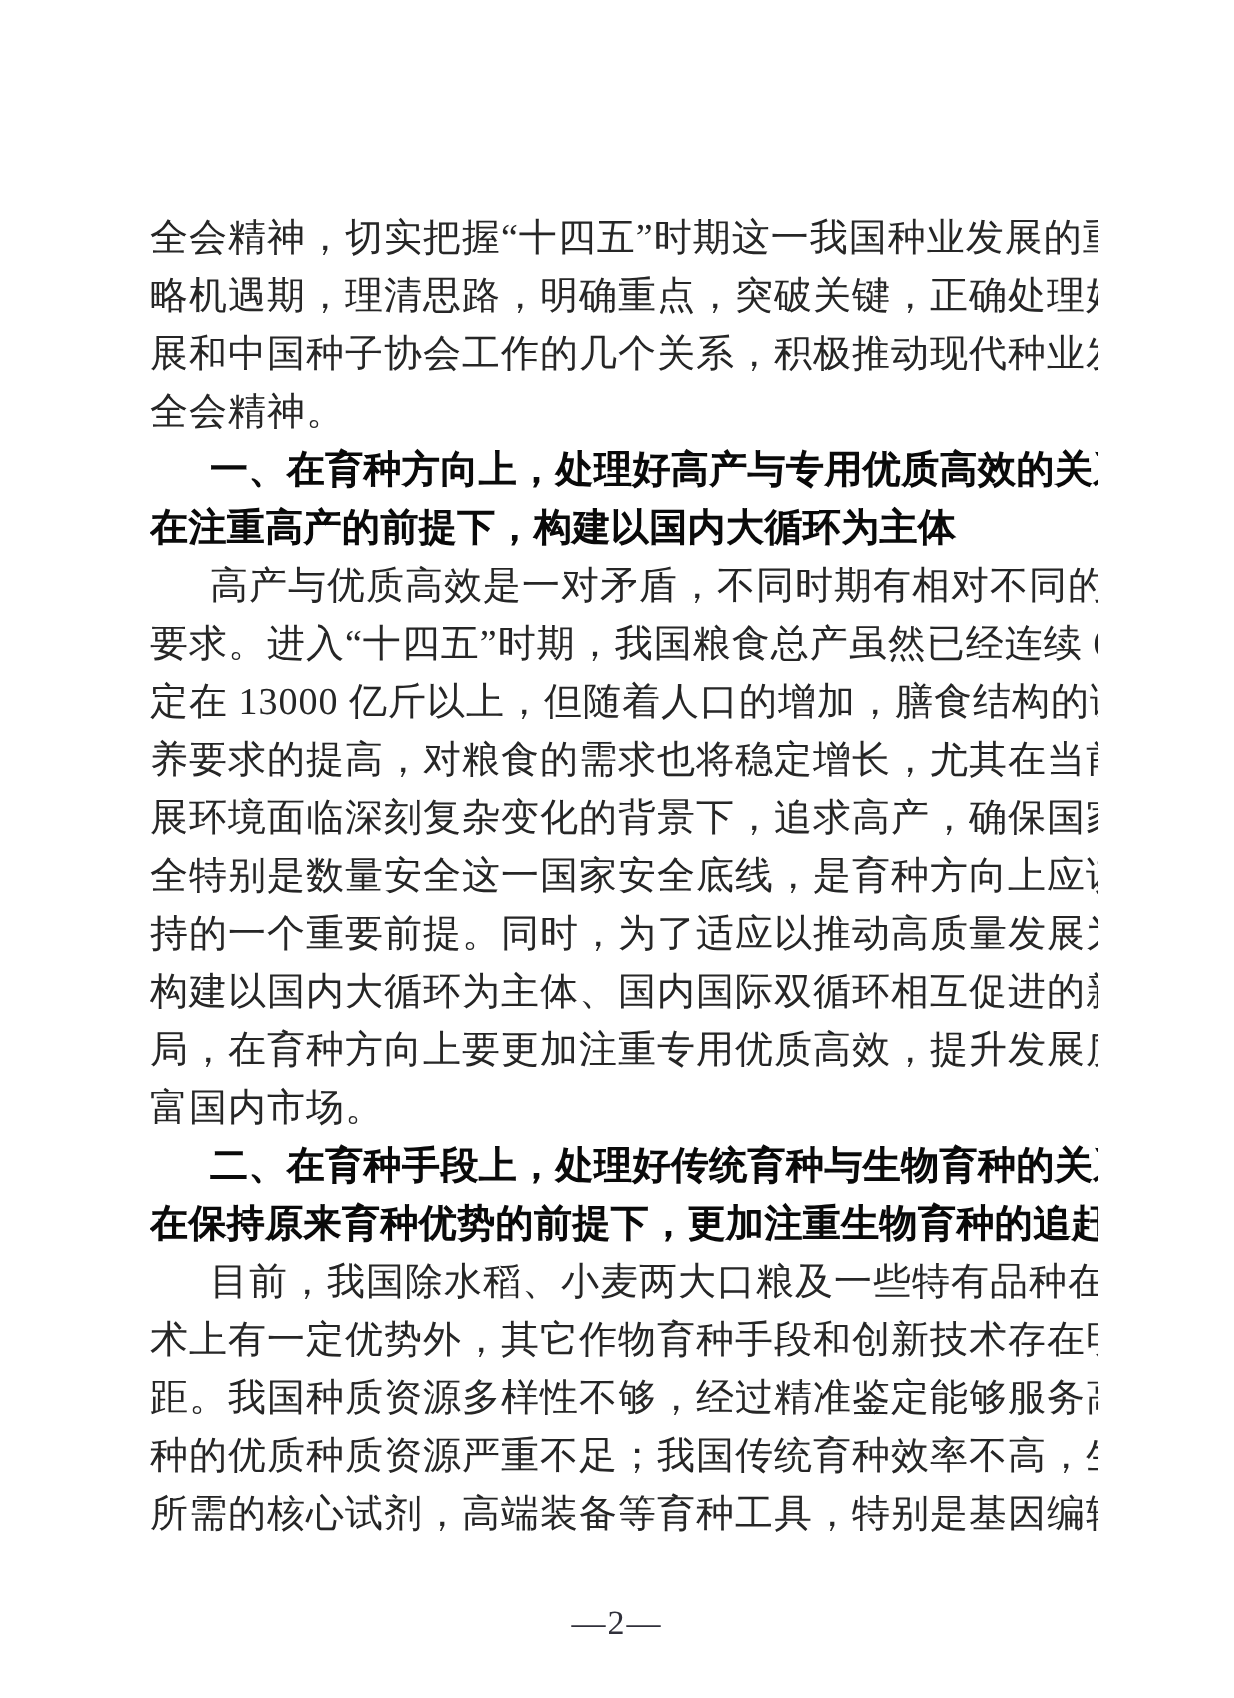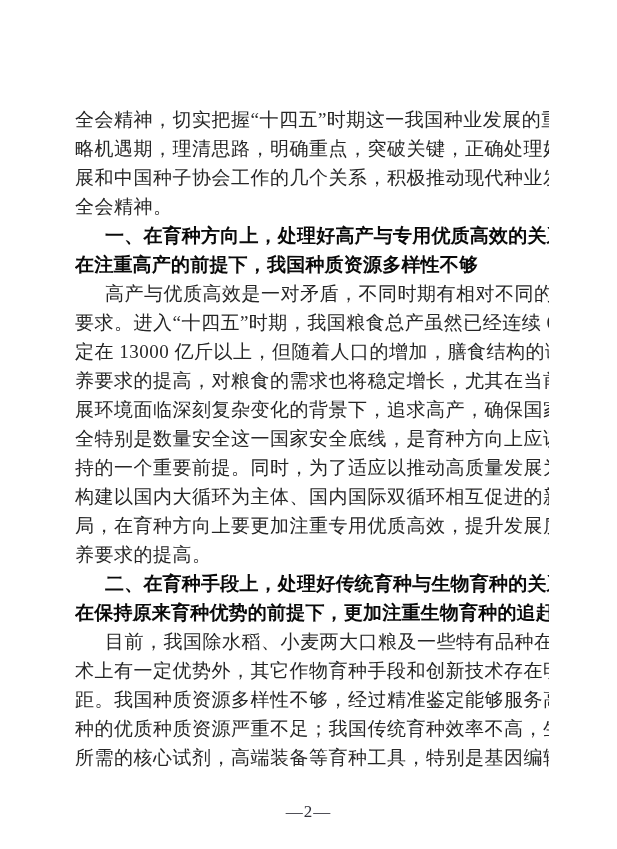--- a/index.html
+++ b/index.html
@@ -60,33 +60,33 @@
 <div class="page">
   <div class="text-block" id="content-root">
       <div class="block body">
         <div class="line">全会精神，切实把握“十四五”时期这一我国种业发展的重要战</div>
         <div class="line">略机遇期，理清思路，明确重点，突破关键，正确处理好种业发</div>
         <div class="line">展和中国种子协会工作的几个关系，积极推动现代种业发展和种</div>
         <div class="line">全会精神。</div>
       </div>
       <div class="block heading">
         <div class="line indent">一、在育种方向上，处理好高产与专用优质高效的关系，要</div>
-        <div class="line">在注重高产的前提下，我国种质资源多样性不够</div>
+        <div class="line">在注重高产的前提下，构建以国内大循环为主体</div>
       </div>
       <div class="block body">
         <div class="line indent">高产与优质高效是一对矛盾，不同时期有相对不同的重点和</div>
         <div class="line">要求。进入“十四五”时期，我国粮食总产虽然已经连续 6 年稳</div>
         <div class="line">定在 13000 亿斤以上，但随着人口的增加，膳食结构的调整，营</div>
         <div class="line">养要求的提高，对粮食的需求也将稳定增长，尤其在当前我国发</div>
         <div class="line">展环境面临深刻复杂变化的背景下，追求高产，确保国家粮食安</div>
         <div class="line">全特别是数量安全这一国家安全底线，是育种方向上应该始终坚</div>
         <div class="line">持的一个重要前提。同时，为了适应以推动高质量发展为主题，</div>
         <div class="line">构建以国内大循环为主体、国内国际双循环相互促进的新发展格</div>
         <div class="line">局，在育种方向上要更加注重专用优质高效，提升发展质量，丰</div>
-        <div class="line">养要求的提高。</div>
+        <div class="line">富国内市场。</div>
       </div>
       <div class="block heading">
         <div class="line indent">二、在育种手段上，处理好传统育种与生物育种的关系，要</div>
         <div class="line">在保持原来育种优势的前提下，更加注重生物育种的追赶和创新</div>
       </div>
       <div class="block body">
         <div class="line indent">目前，我国除水稻、小麦两大口粮及一些特有品种在育种技</div>
         <div class="line">术上有一定优势外，其它作物育种手段和创新技术存在明显差</div>
         <div class="line">距。我国种质资源多样性不够，经过精准鉴定能够服务高质量育</div>
         <div class="line">种的优质种质资源严重不足；我国传统育种效率不高，生物育种</div>

